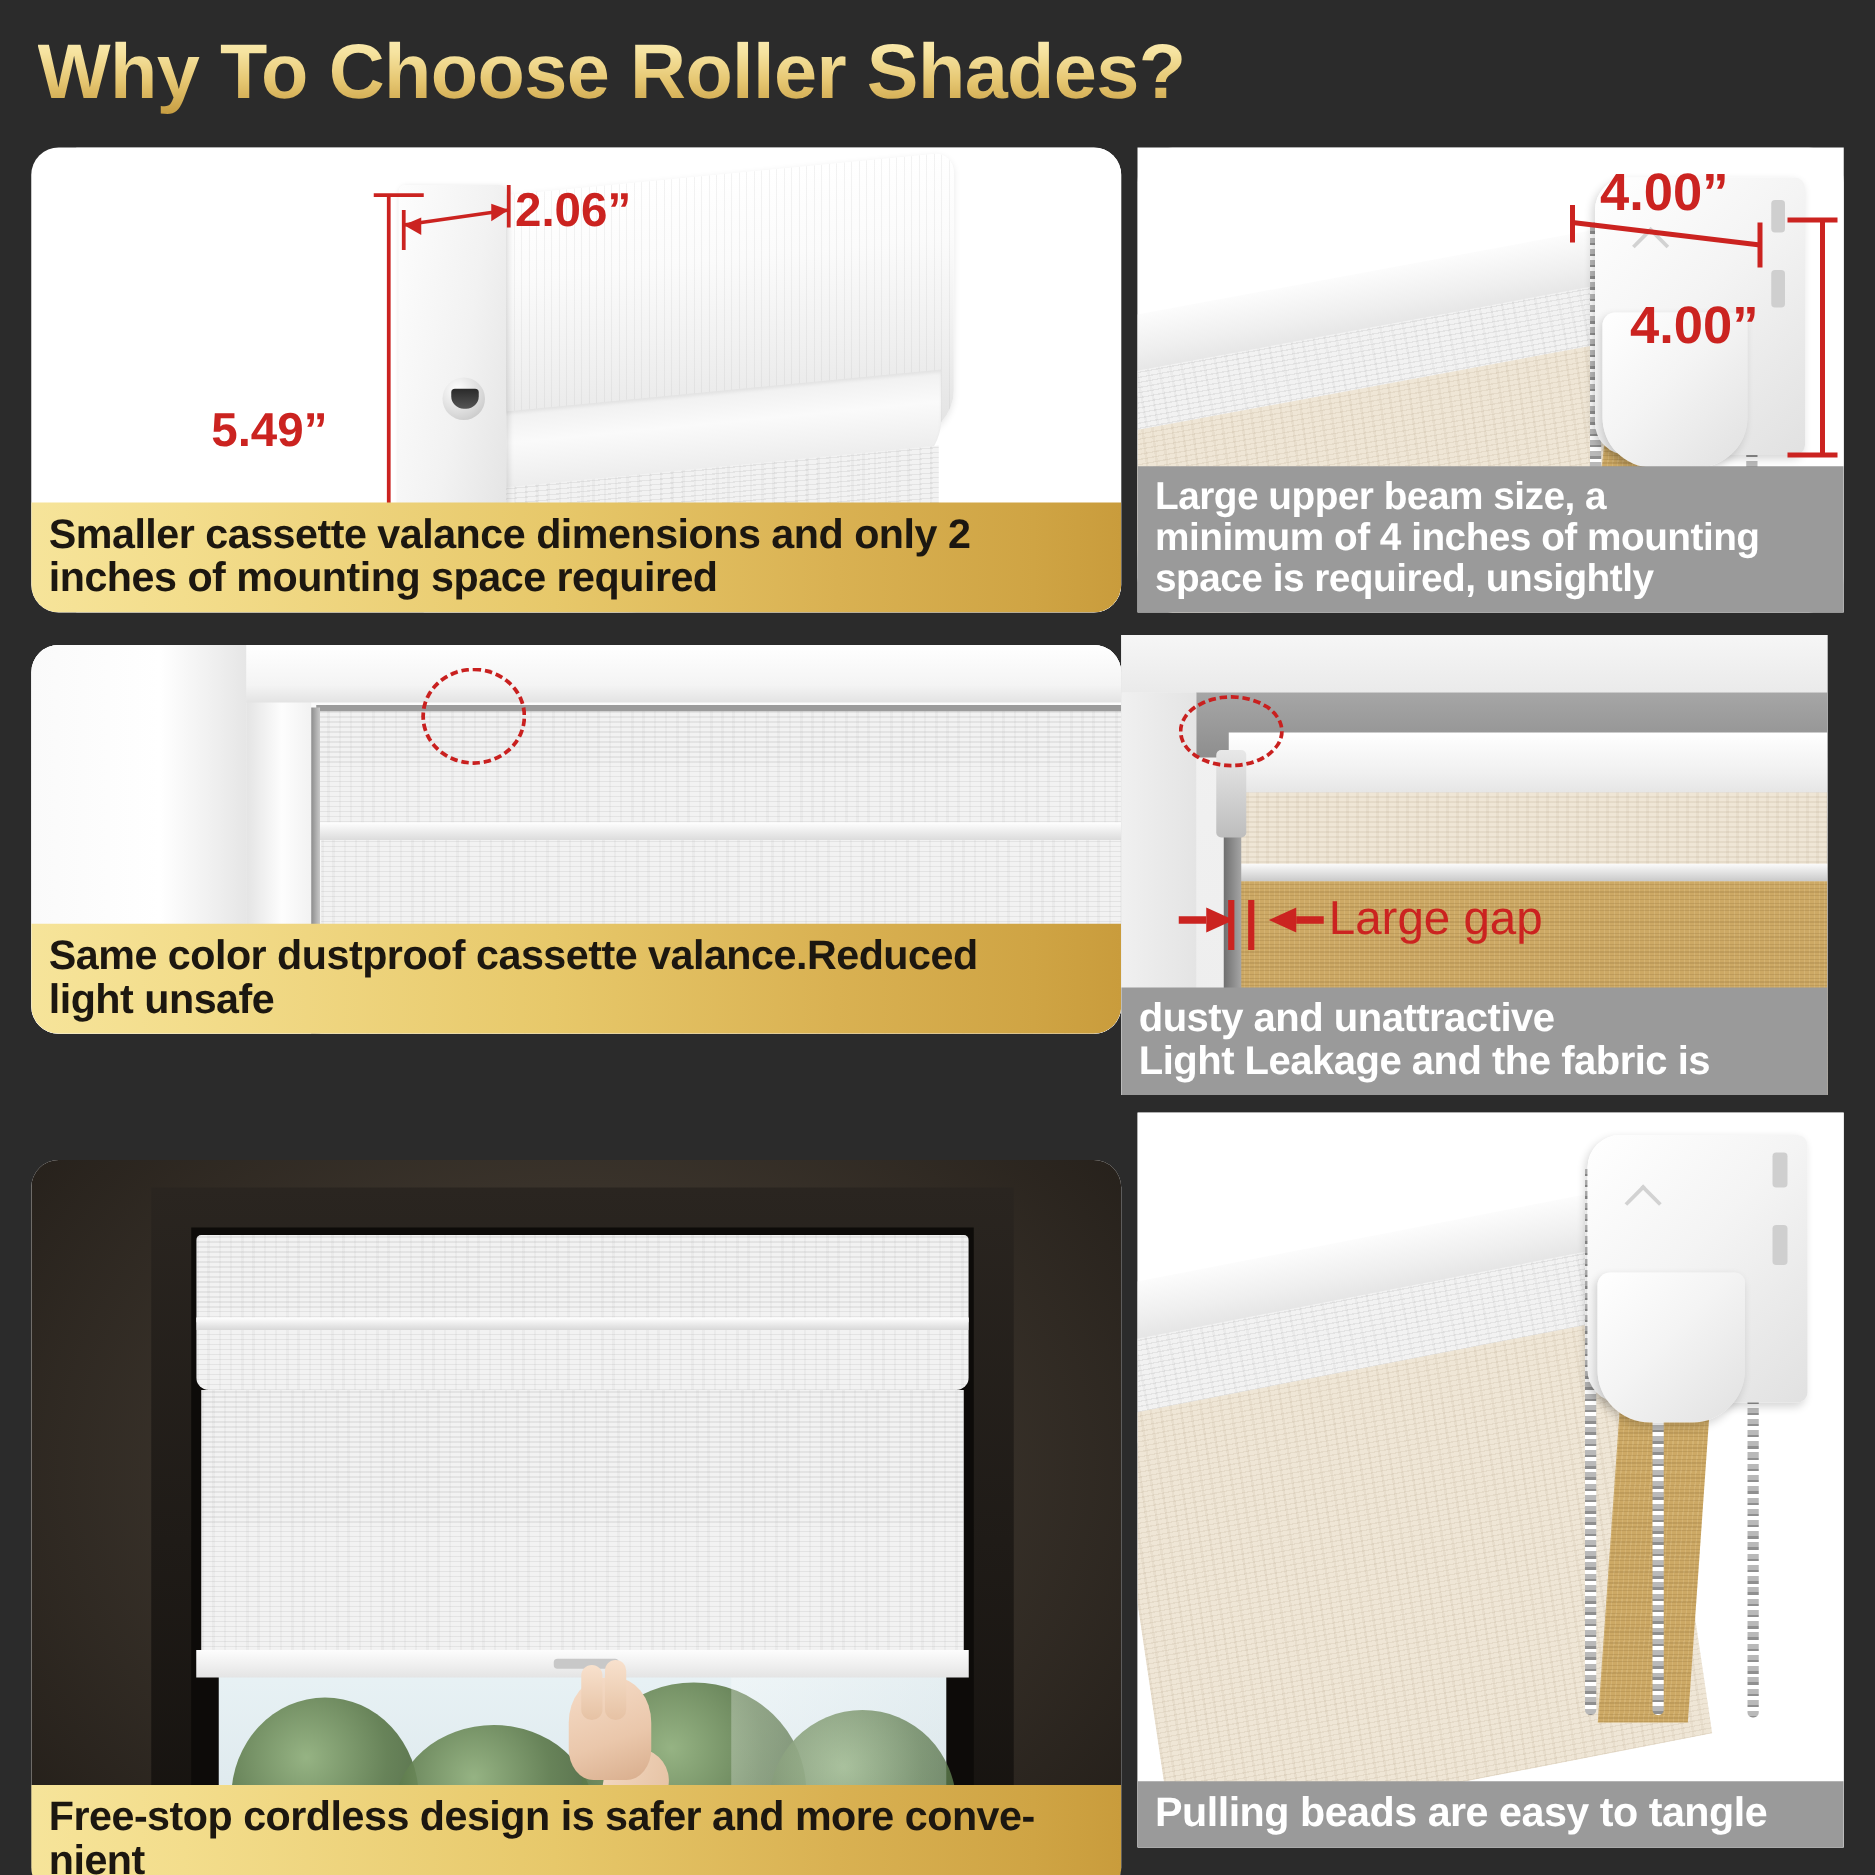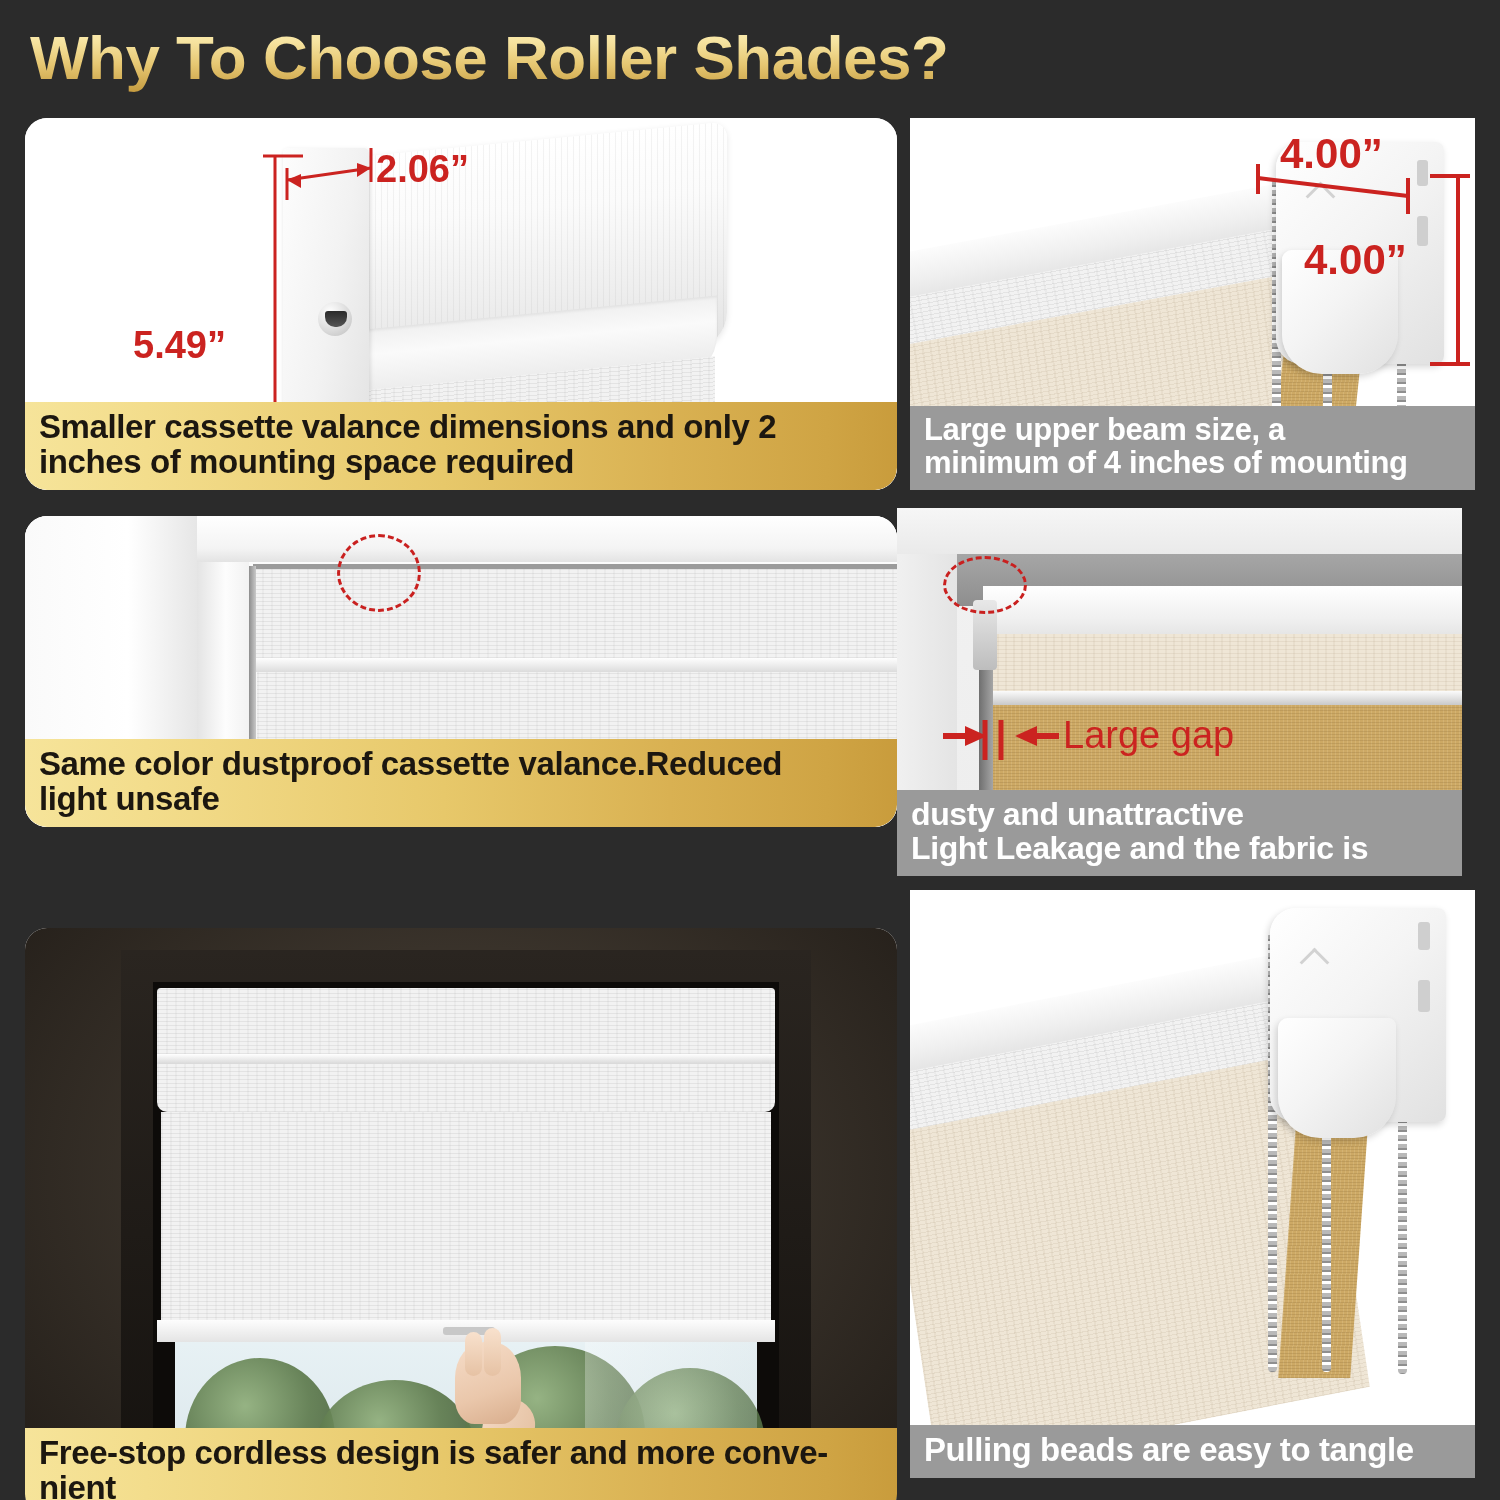--- a/index.html
+++ b/index.html
@@ -167,21 +167,21 @@
 </head>
 <body>
 
 <div class="page">
 
   <div class="title">Why To Choose Roller Shades?</div>
 
   <div class="grid">
 
     <div class="panel left" style="left:25px;top:118px;width:872px;height:372px;">
-      <div class="photo" style="background:#fff;">
+      <div class="photo" style="background:#fff;margin-left:36px;">
 
         <div class="p1-body">
             <div class="tex"></div>
           </div>
         <div class="p1-lip"></div>
         <div class="p1-shade fabric"></div>
         <div class="p1-cap"></div>
         <div class="p1-knob"></div>
         <div class="p1-slot"></div>
         <div class="p1-knob2"></div>
@@ -240,20 +240,21 @@
           <line x1="520" y1="246" x2="560" y2="246" stroke="#cb2320" stroke-width="4"></line>
           <line x1="548" y1="58" x2="548" y2="246" stroke="#cb2320" stroke-width="4"></line>
         </svg>
         <div class="dimtxt" style="left:370px;top:12px;font-size:42px;">4.00”</div>
         <div class="dimtxt" style="left:394px;top:118px;font-size:42px;">4.00”</div>
       </div>
 
       <div class="cap gray" style="font-size:31px;">
         <span>Large upper beam size, a</span>
         <span>minimum of 4 inches of mounting</span>
+        <span>space is required, unsightly</span>
       </div>
     </div>
 
     <div class="panel left" style="left:25px;top:516px;width:872px;height:311px;">
       <div class="photo" style="background:linear-gradient(180deg,#fdfdfd,#f1f1f1);">
 
         <div class="frame" style="left:0;top:0;width:172px;height:368px;background:linear-gradient(90deg,#fafafa 0%,#ffffff 60%,#e6e6e6 100%);"></div>
         <div class="frame" style="left:172px;top:0;width:52px;height:368px;background:linear-gradient(90deg,#e4e4e4 0%,#fdfdfd 55%,#f2f2f2 100%);"></div>
 
         <div class="frame" style="left:172px;top:0;width:700px;height:46px;background:linear-gradient(180deg,#ffffff 0%,#f4f4f4 70%,#e3e3e3 100%);"></div>

